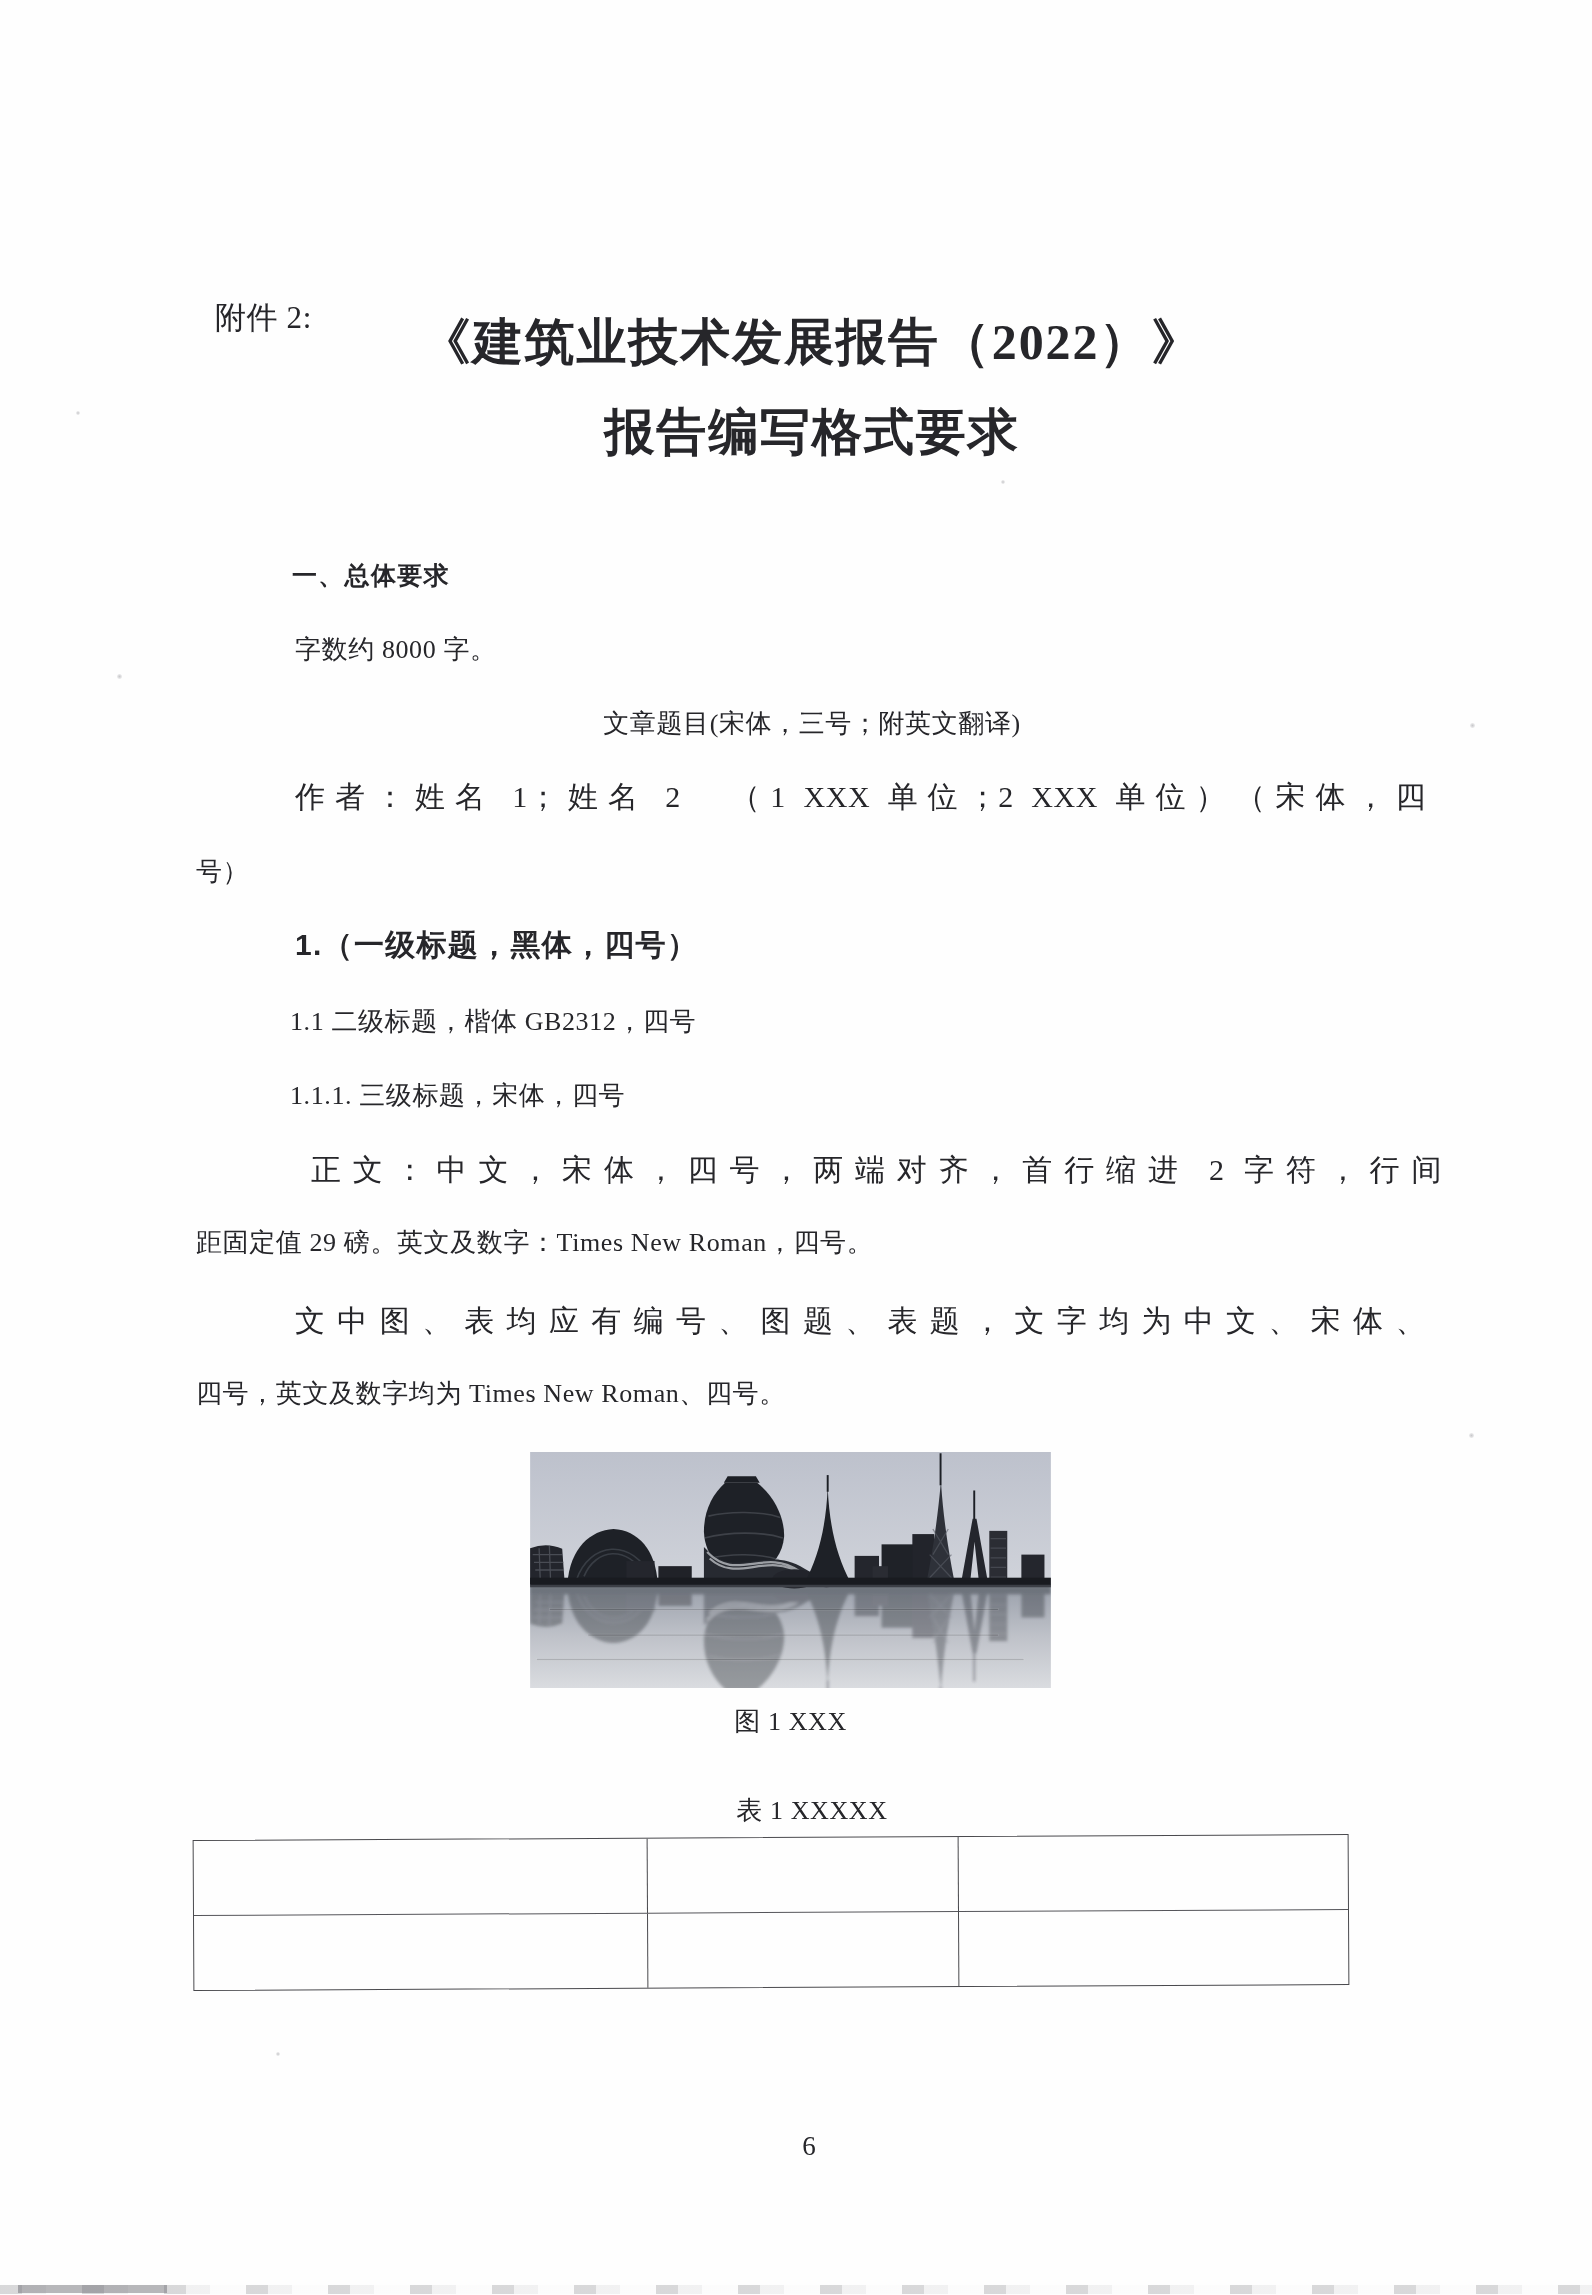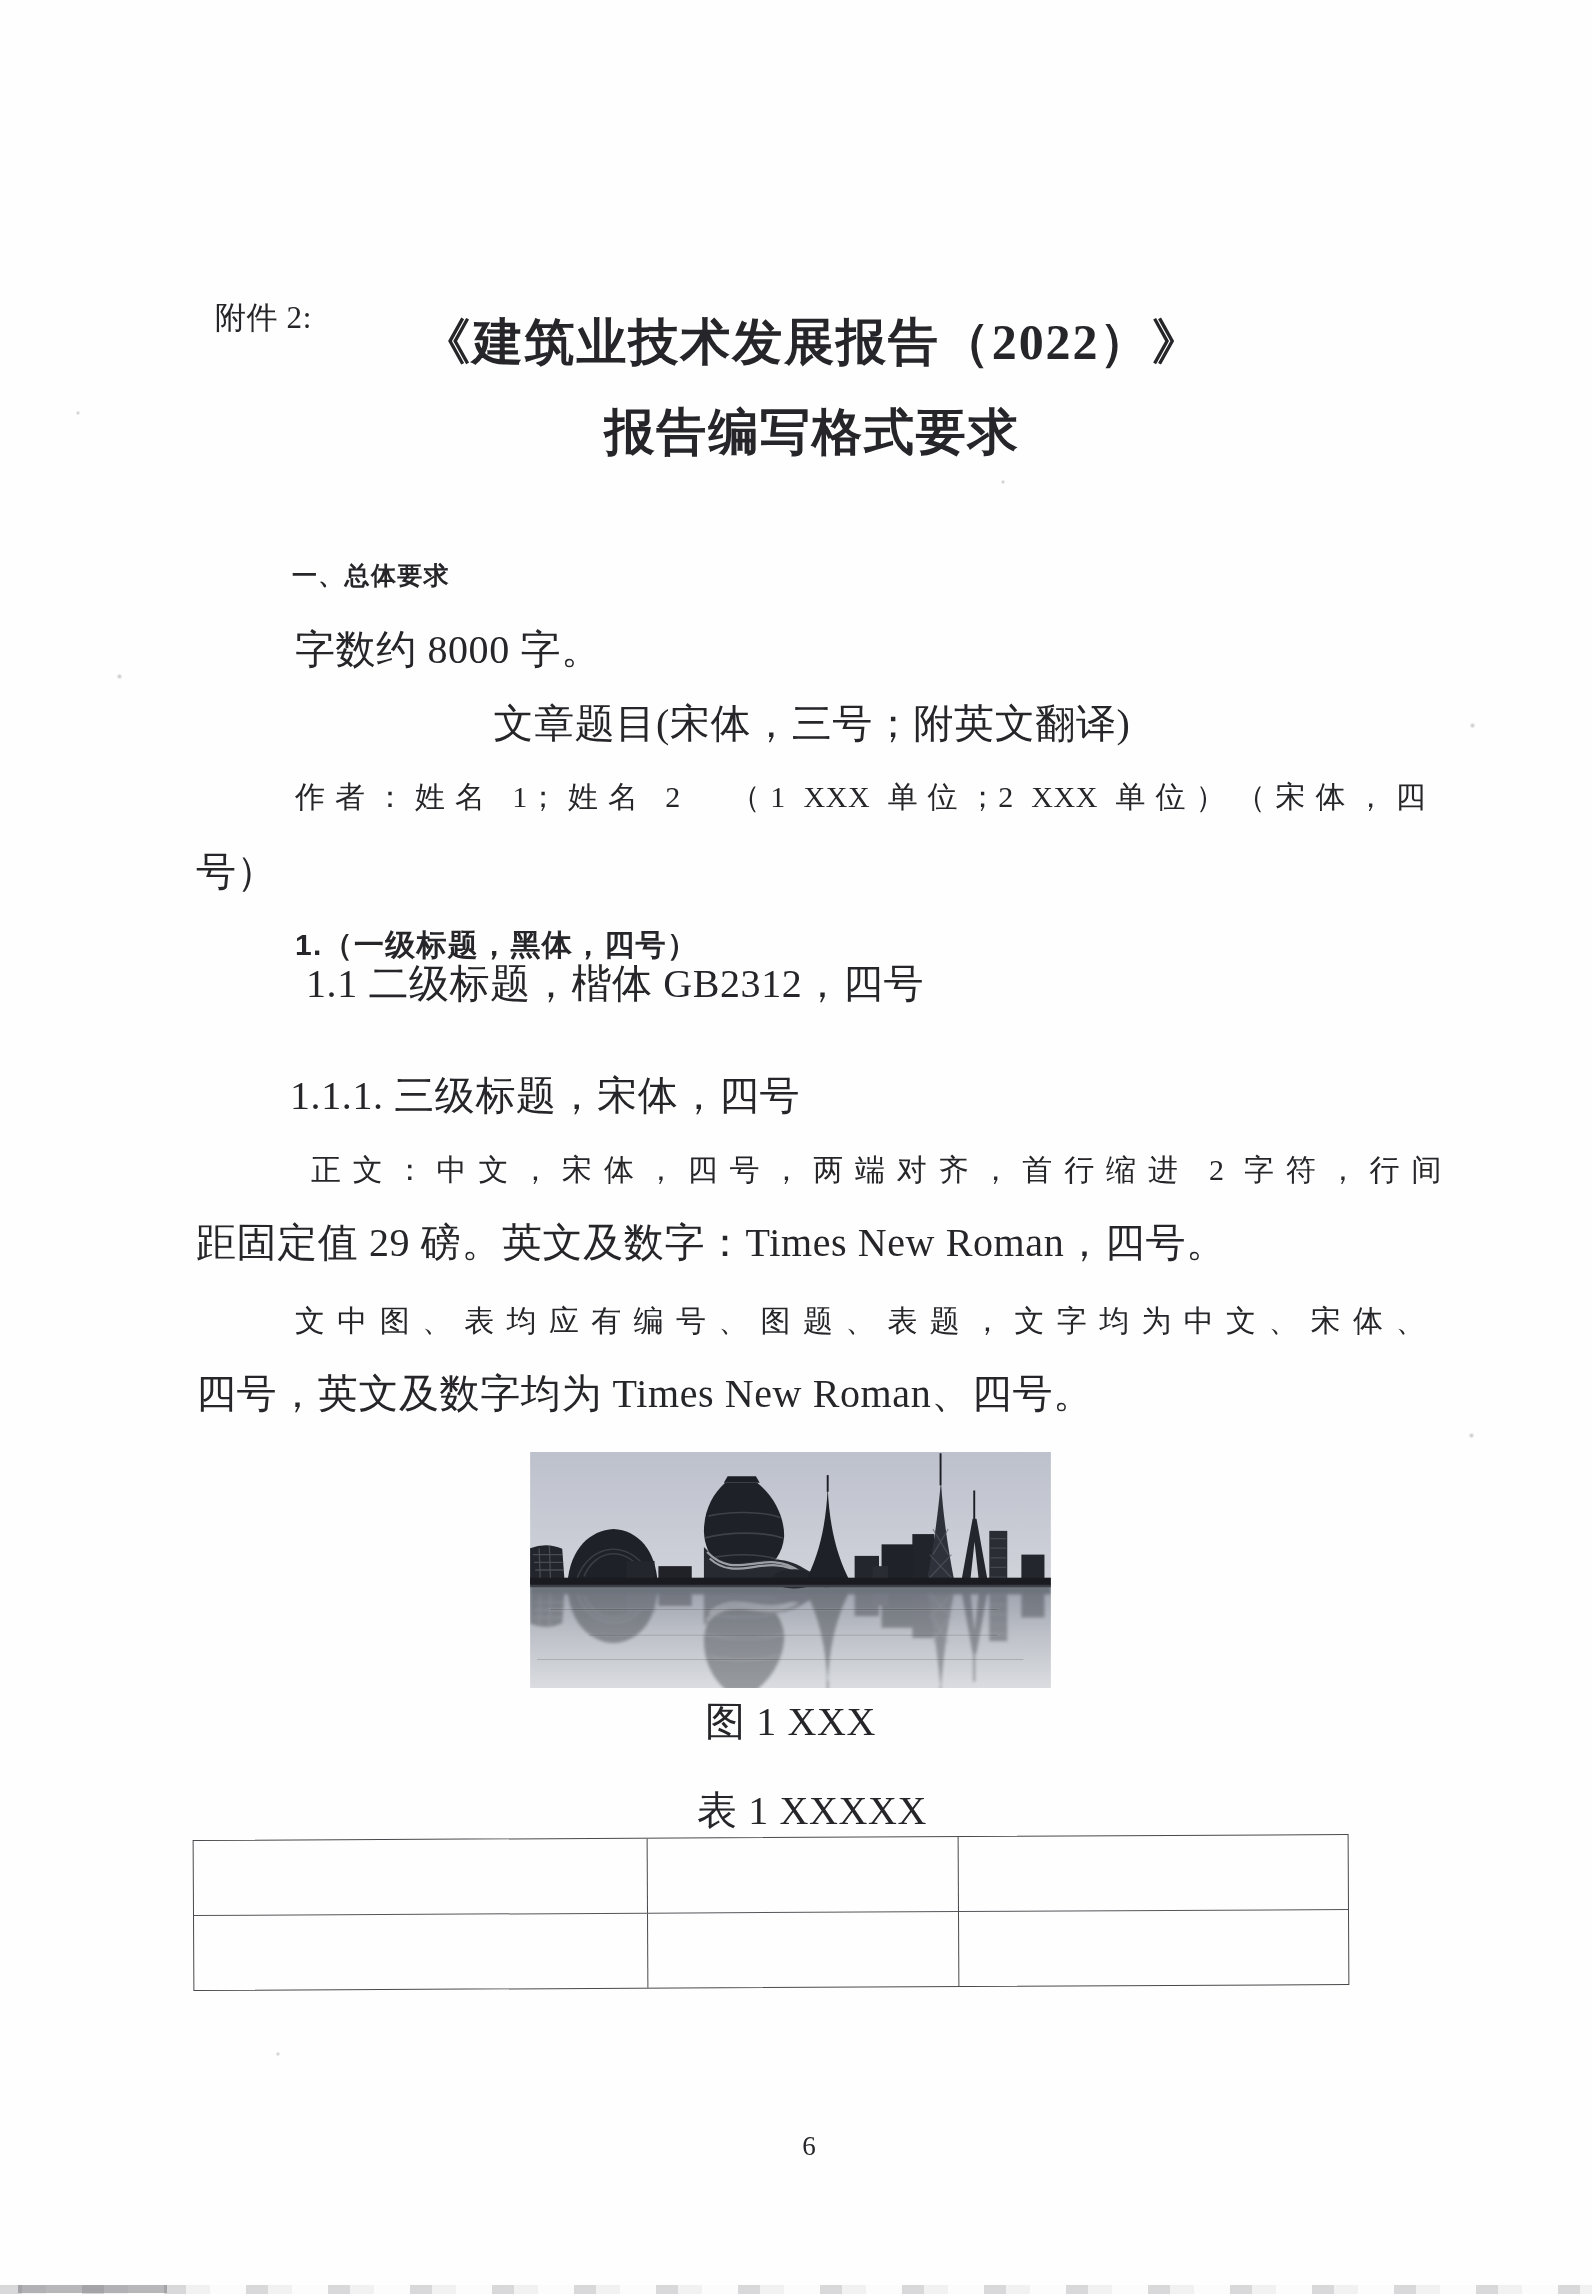--- a/index.html
+++ b/index.html
@@ -1,21 +1,21 @@
 <!DOCTYPE html>
 <html style="font-size:10.3px"><head>
 <meta charset="utf-8">
 <style>
   html,body{margin:0;padding:0;background:#9a9aa0;}
   .page{
     position:relative;width:1593px;height:2295px;margin:0 auto;
     background:#fefefe;overflow:hidden;color:#26262a;
     font-family:"Liberation Serif","DejaVu Serif",serif;
   }
-  .line{position:absolute;font-size:40px;line-height:40px;letter-spacing:0.6px;white-space:nowrap;}
+  .line{position:absolute;font-size:26px;line-height:40px;letter-spacing:0.6px;white-space:nowrap;}
   .wrapline{position:absolute;font-size:30px;line-height:40px;letter-spacing:0.6px;}
   .just{text-align:justify;text-align-last:justify;white-space:normal;}
   .hei{font-family:"Liberation Sans","DejaVu Sans",sans-serif;font-weight:700;letter-spacing:1.3px;}
   .centered{left:199px;width:1226px;text-align:center;}
   .doc-title{
     position:absolute;left:199px;width:1226px;top:297px;
     text-align:center;font-size:50px;line-height:90px;font-weight:700;letter-spacing:1.9px;
   }
   .figure-wrap{position:absolute;left:530px;top:1452px;width:521px;height:236px;}
   .grid-table{
@@ -52,21 +52,21 @@
   <div class="line hei" style="left:292px;top:555px;font-size:25px;">一、总体要求</div>
 
   <div class="line" style="left:295px;top:630px;">字数约 8000 字。</div>
 
   <div class="line centered" style="top:704px;">文章题目(宋体，三号；附英文翻译)</div>
 
   <div class="wrapline just" style="left:295px;top:777px;width:1131px;">作者：姓名 1；姓名 2　（1 XXX 单位；2 XXX 单位）（宋体，四</div>
   <div class="line" style="left:196px;top:852px;">号）</div>
 
   <div class="line hei" style="left:295px;top:925px;font-size:30px;">1.（一级标题，黑体，四号）</div>
-  <div class="line" style="left:290px;top:964px;margin-left:16px;">1.1 二级标题，楷体 GB2312，四号</div>
+  <div class="line" style="left:290px;top:1002px;">1.1 二级标题，楷体 GB2312，四号</div>
   <div class="line" style="left:290px;top:1076px;">1.1.1. 三级标题，宋体，四号</div>
 
   <div class="wrapline just" style="left:311px;top:1150px;width:1131px;">正文：中文，宋体，四号，两端对齐，首行缩进 2 字符，行间</div>
   <div class="line" style="left:196px;top:1223px;">距固定值 29 磅。英文及数字：Times New Roman，四号。</div>
 
   <div class="wrapline just" style="left:295px;top:1301px;width:1131px;">文中图、表均应有编号、图题、表题，文字均为中文、宋体、</div>
   <div class="line" style="left:196px;top:1374px;">四号，英文及数字均为 Times New Roman、四号。</div>
 
   <div class="figure-wrap">
     <svg width="521" height="236" viewBox="0 0 812 368" xmlns="http://www.w3.org/2000/svg">

